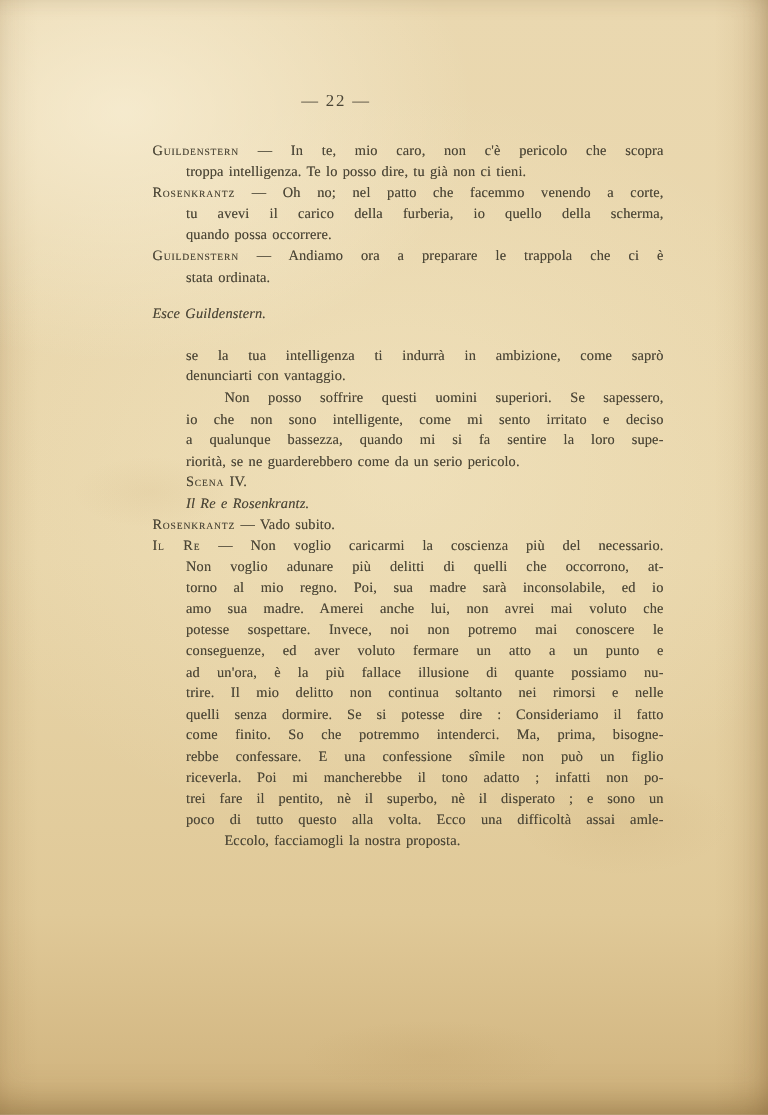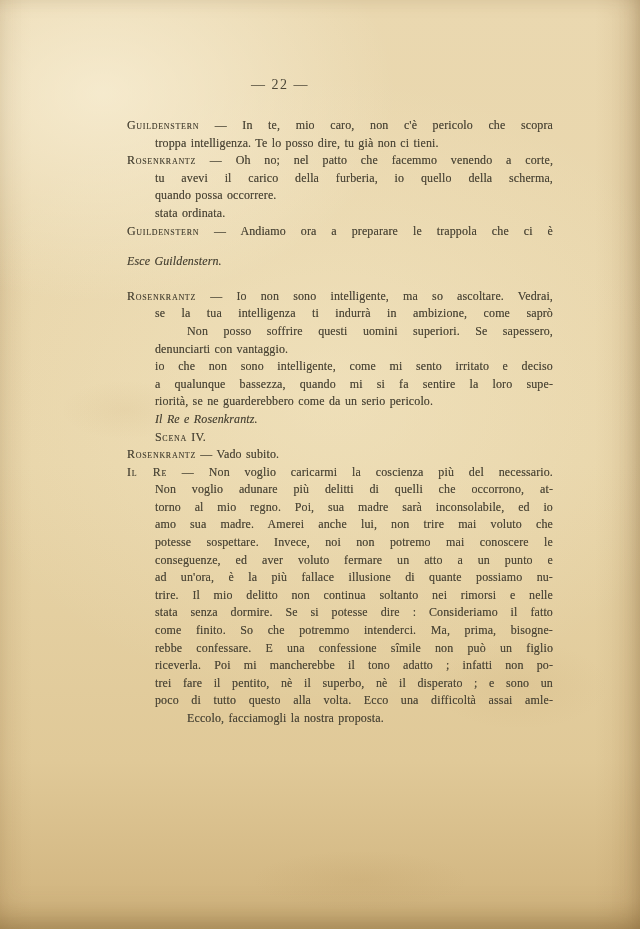--- a/index.html
+++ b/index.html
@@ -48,42 +48,41 @@
   <div class="stain s1"></div>
   <div class="stain s2"></div>
   <div class="stain s3"></div>
   <div class="pageno">— 22 —</div>
   <div class="textblock">
       <div class="line speaker j"><span class="sc">Guildenstern</span> — In te, mio caro, non c'è pericolo che scopra</div>
       <div class="line cont">troppa intelligenza. Te lo posso dire, tu già non ci tieni.</div>
       <div class="line speaker j"><span class="sc">Rosenkrantz</span> — Oh no; nel patto che facemmo venendo a corte,</div>
       <div class="line cont j">tu avevi il carico della furberia, io quello della scherma,</div>
       <div class="line cont">quando possa occorrere.</div>
+      <div class="line speaker j"><span class="sc">Guildenstern</span> — Andiamo ora a preparare le trappola che ci è</div>
       <div class="line cont">stata ordinata.</div>
-      <div class="line speaker j"><span class="sc">Guildenstern</span> — Andiamo ora a preparare le trappola che ci è</div>
       <div class="line stage">Esce Guildenstern.</div>
-      <div class="line speaker j"><span class="sc">Rosenkrantz</span> — Io non sono intelligente, ma so ascoltare. Vedrai,</div>
       <div class="line cont j">se la tua intelligenza ti indurrà in ambizione, come saprò</div>
+      <div class="line cont">denunciarti con vantaggio.</div>
       <div class="line para j">Non posso soffrire questi uomini superiori. Se sapessero,</div>
-      <div class="line cont">denunciarti con vantaggio.</div>
       <div class="line cont j">io che non sono intelligente, come mi sento irritato e deciso</div>
       <div class="line cont j">a qualunque bassezza, quando mi si fa sentire la loro supe-</div>
       <div class="line cont">riorità, se ne guarderebbero come da un serio pericolo.</div>
+      <div class="line scene"><span class="sc">Scena</span> IV.</div>
       <div class="line cast">Il Re e Rosenkrantz.</div>
-      <div class="line scene"><span class="sc">Scena</span> IV.</div>
       <div class="line speaker"><span class="sc">Rosenkrantz</span> — Vado subito.</div>
       <div class="line speaker j"><span class="sc">Il Re</span> — Non voglio caricarmi la coscienza più del necessario.</div>
       <div class="line cont j">Non voglio adunare più delitti di quelli che occorrono, at-</div>
       <div class="line cont j">torno al mio regno. Poi, sua madre sarà inconsolabile, ed io</div>
-      <div class="line cont j">amo sua madre. Amerei anche lui, non trire mai voluto che</div>
+      <div class="line cont j">amo sua madre. Amerei anche lui, non avrei mai voluto che</div>
       <div class="line cont j">potesse sospettare. Invece, noi non potremo mai conoscere le</div>
       <div class="line cont j">conseguenze, ed aver voluto fermare un atto a un punto e</div>
       <div class="line cont j">ad un'ora, è la più fallace illusione di quante possiamo nu-</div>
       <div class="line cont j">trire. Il mio delitto non continua soltanto nei rimorsi e nelle</div>
-      <div class="line cont j">stata senza dormire. Se si potesse dire : Consideriamo il fatto</div>
+      <div class="line cont j">quelli senza dormire. Se si potesse dire : Consideriamo il fatto</div>
       <div class="line cont j">come finito. So che potremmo intenderci. Ma, prima, bisogne-</div>
       <div class="line cont j">rebbe confessare. E una confessione sîmile non può un figlio</div>
       <div class="line cont j">riceverla. Poi mi mancherebbe il tono adatto ; infatti non po-</div>
       <div class="line cont j">trei fare il pentito, nè il superbo, nè il disperato ; e sono un</div>
       <div class="line cont j">poco di tutto questo alla volta. Ecco una difficoltà assai amle-</div>
       <div class="line para">Eccolo, facciamogli la nostra proposta.</div>
     </div>
 </div>
 
 </body></html>

